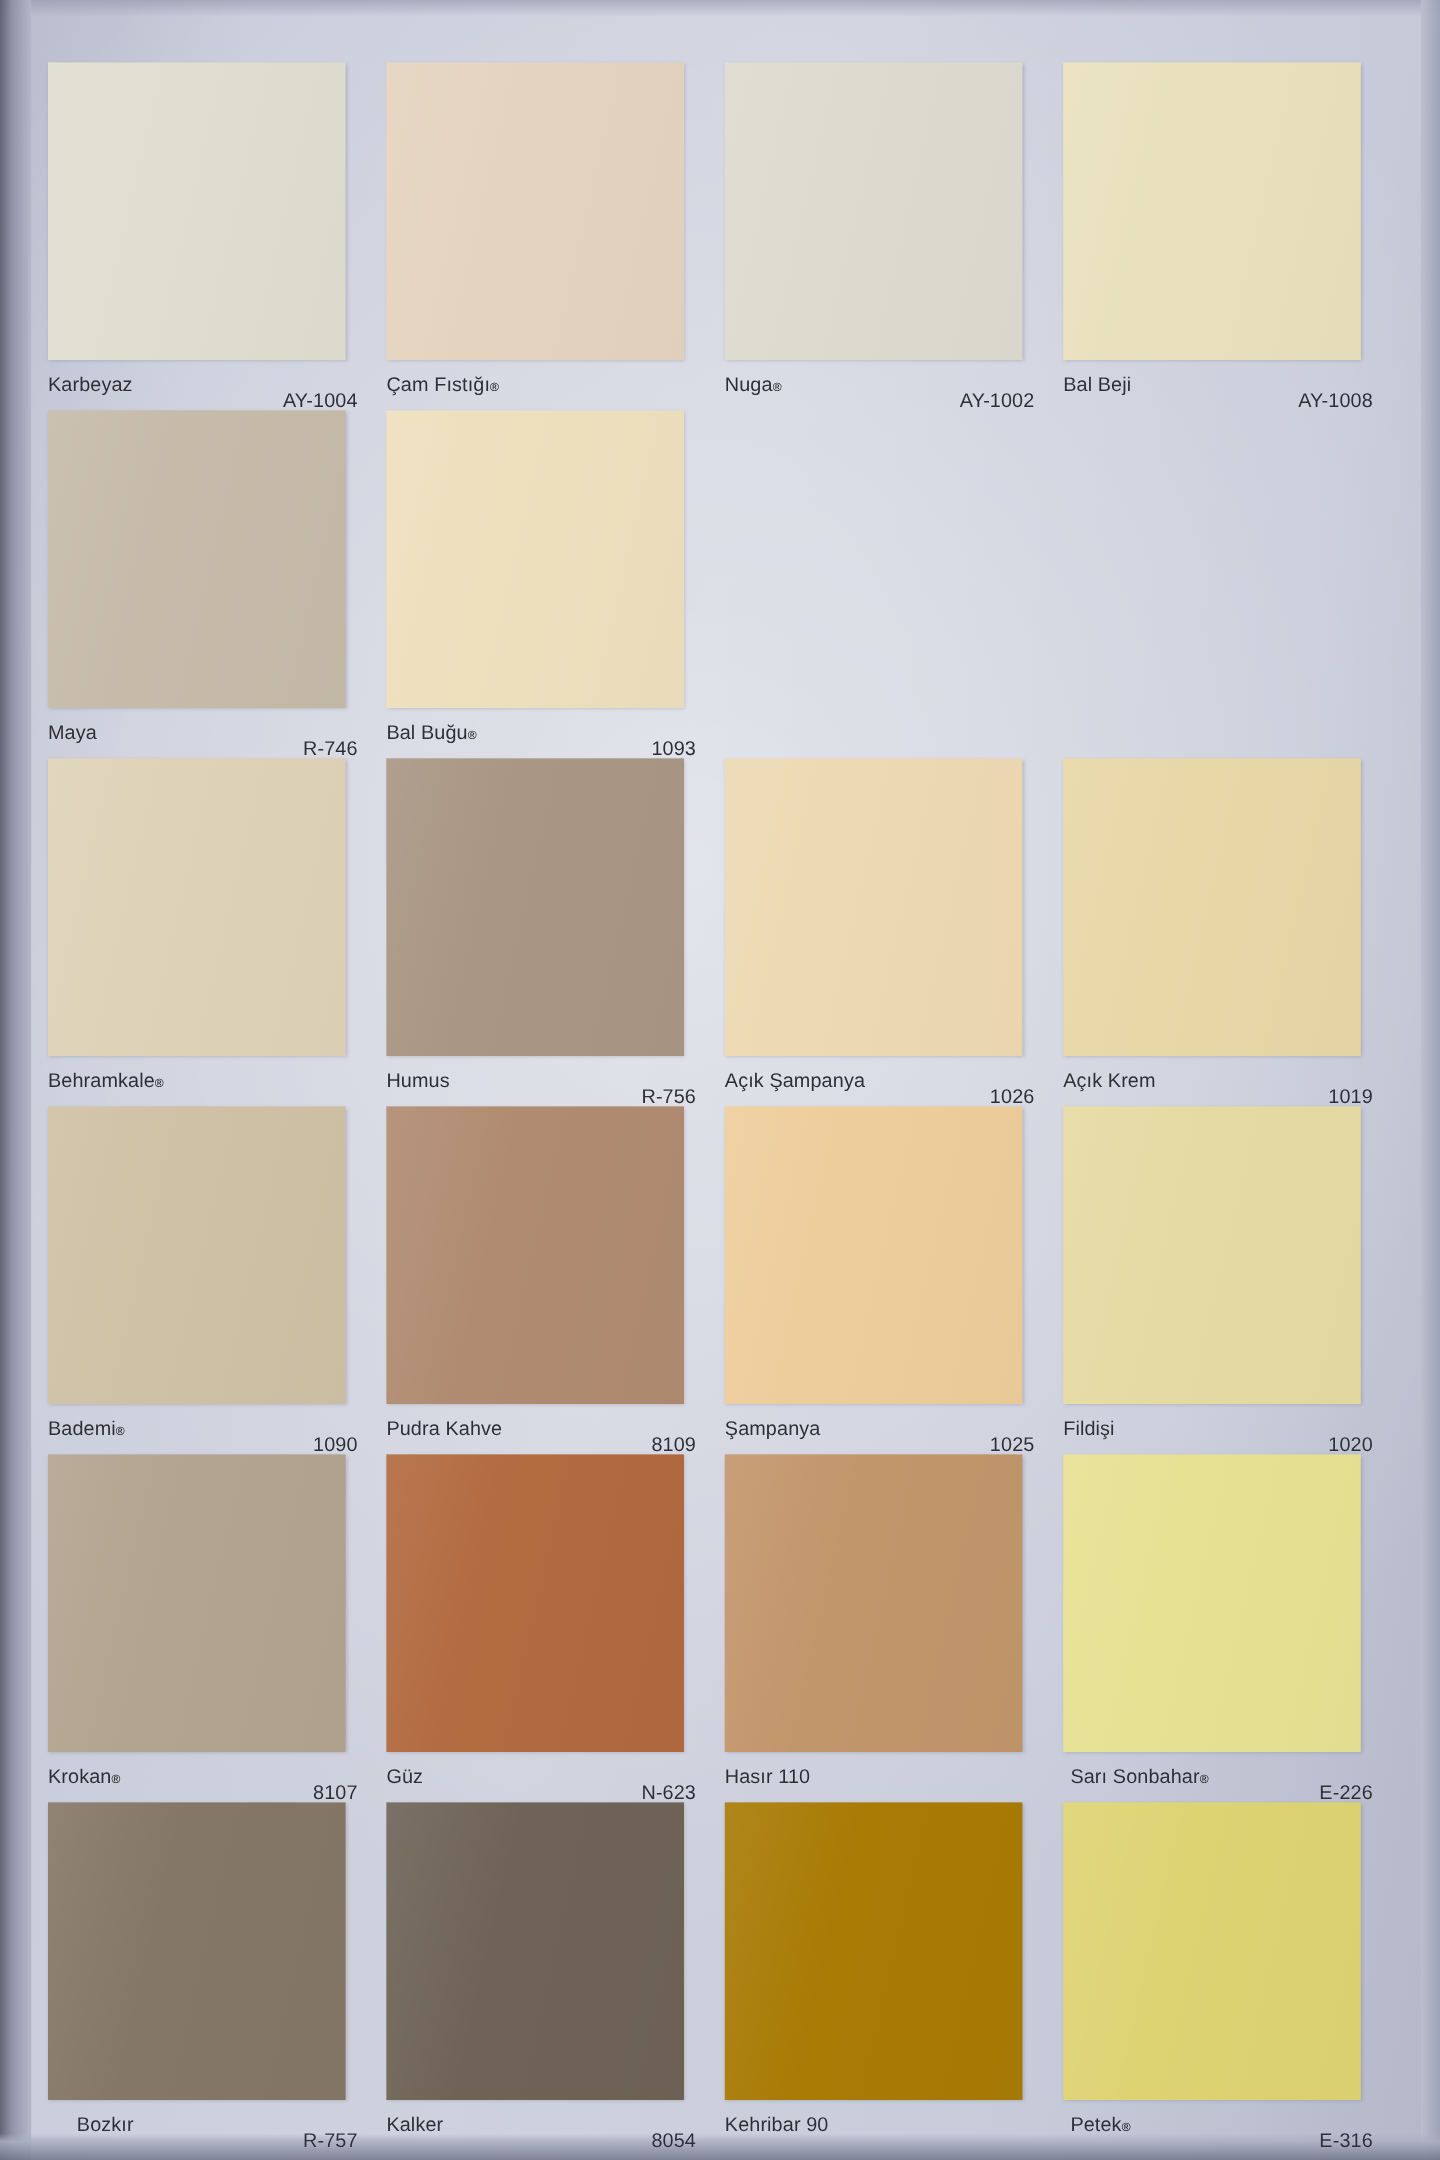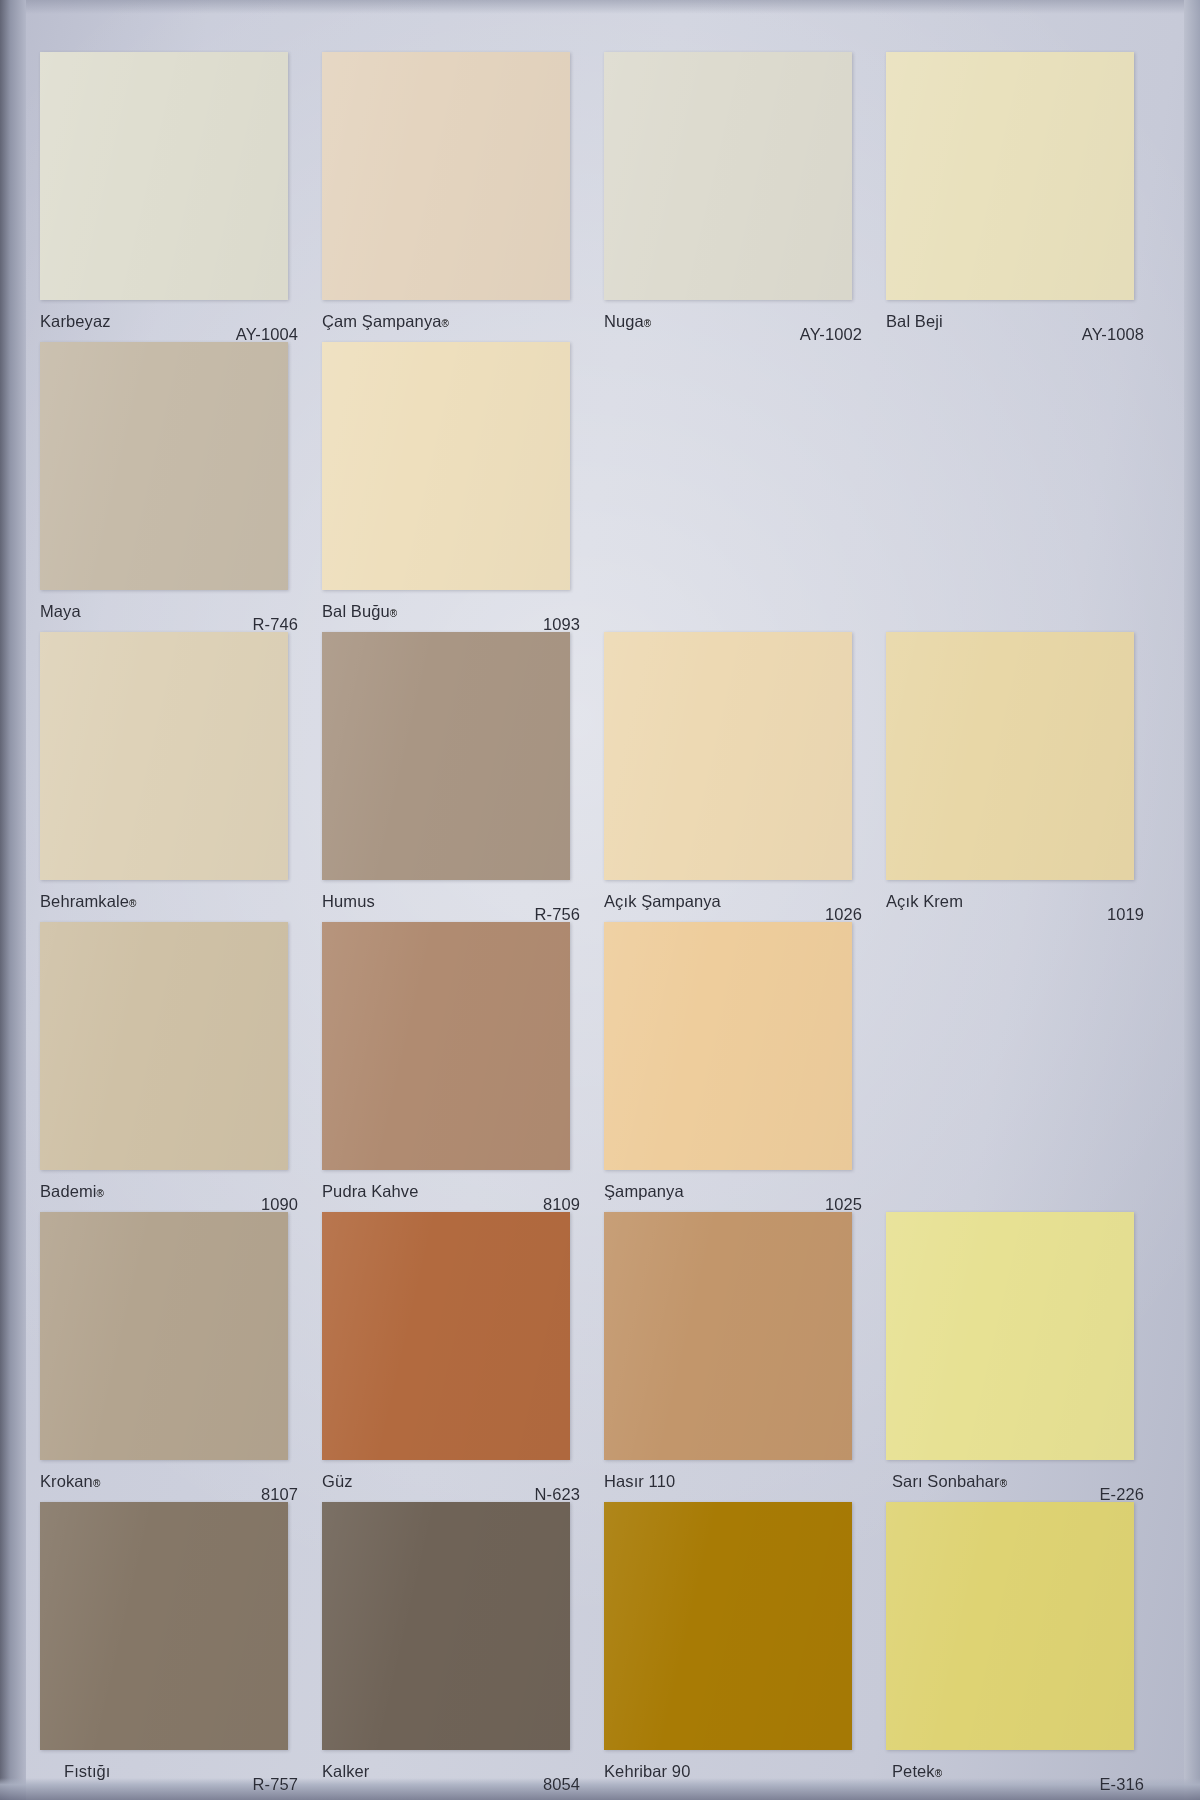--- a/index.html
+++ b/index.html
@@ -160,21 +160,21 @@
             <div class="name-wrap">
               <span class="sw-name">Karbeyaz</span>
             </div>
             <span class="sw-code">AY-1004</span>
           </div>
         </div>
         <div class="cell">
           <div class="swatch" style="background: rgb(228, 212, 191);"></div>
           <div class="label-row">
             <div class="name-wrap">
-              <span class="sw-name">Çam Şampanya</span>
+              <span class="sw-name">Çam Fıstığı</span>
               <span class="sup">®</span>
             </div>
             <span class="sw-code"></span>
           </div>
         </div>
         <div class="cell">
           <div class="swatch" style="background: rgb(221, 219, 207);"></div>
           <div class="label-row">
             <div class="name-wrap">
               <span class="sw-name">Nuga</span>
@@ -273,20 +273,29 @@
             <span class="sw-code">8109</span>
           </div>
         </div>
         <div class="cell">
           <div class="swatch" style="background: rgb(238, 205, 156);"></div>
           <div class="label-row">
             <div class="name-wrap">
               <span class="sw-name">Şampanya</span>
             </div>
             <span class="sw-code">1025</span>
+          </div>
+        </div>
+        <div class="cell">
+          <div class="swatch" style="background: rgb(230, 218, 164);"></div>
+          <div class="label-row">
+            <div class="name-wrap">
+              <span class="sw-name">Fildişi</span>
+            </div>
+            <span class="sw-code">1020</span>
           </div>
         </div>
       </div>
       <div class="row">
         <div class="cell">
           <div class="swatch" style="background: rgb(179, 164, 143);"></div>
           <div class="label-row">
             <div class="name-wrap">
               <span class="sw-name">Krokan</span>
               <span class="sup">®</span>
@@ -321,21 +330,21 @@
             </div>
             <span class="sw-code">E-226</span>
           </div>
         </div>
       </div>
       <div class="row">
         <div class="cell indent">
           <div class="swatch" style="background: rgb(133, 119, 103);"></div>
           <div class="label-row">
             <div class="name-wrap">
-              <span class="sw-name">Fıstığı</span>
+              <span class="sw-name">Bozkır</span>
             </div>
             <span class="sw-code">R-757</span>
           </div>
         </div>
         <div class="cell">
           <div class="swatch" style="background: rgb(111, 99, 87);"></div>
           <div class="label-row">
             <div class="name-wrap">
               <span class="sw-name">Kalker</span>
             </div>

